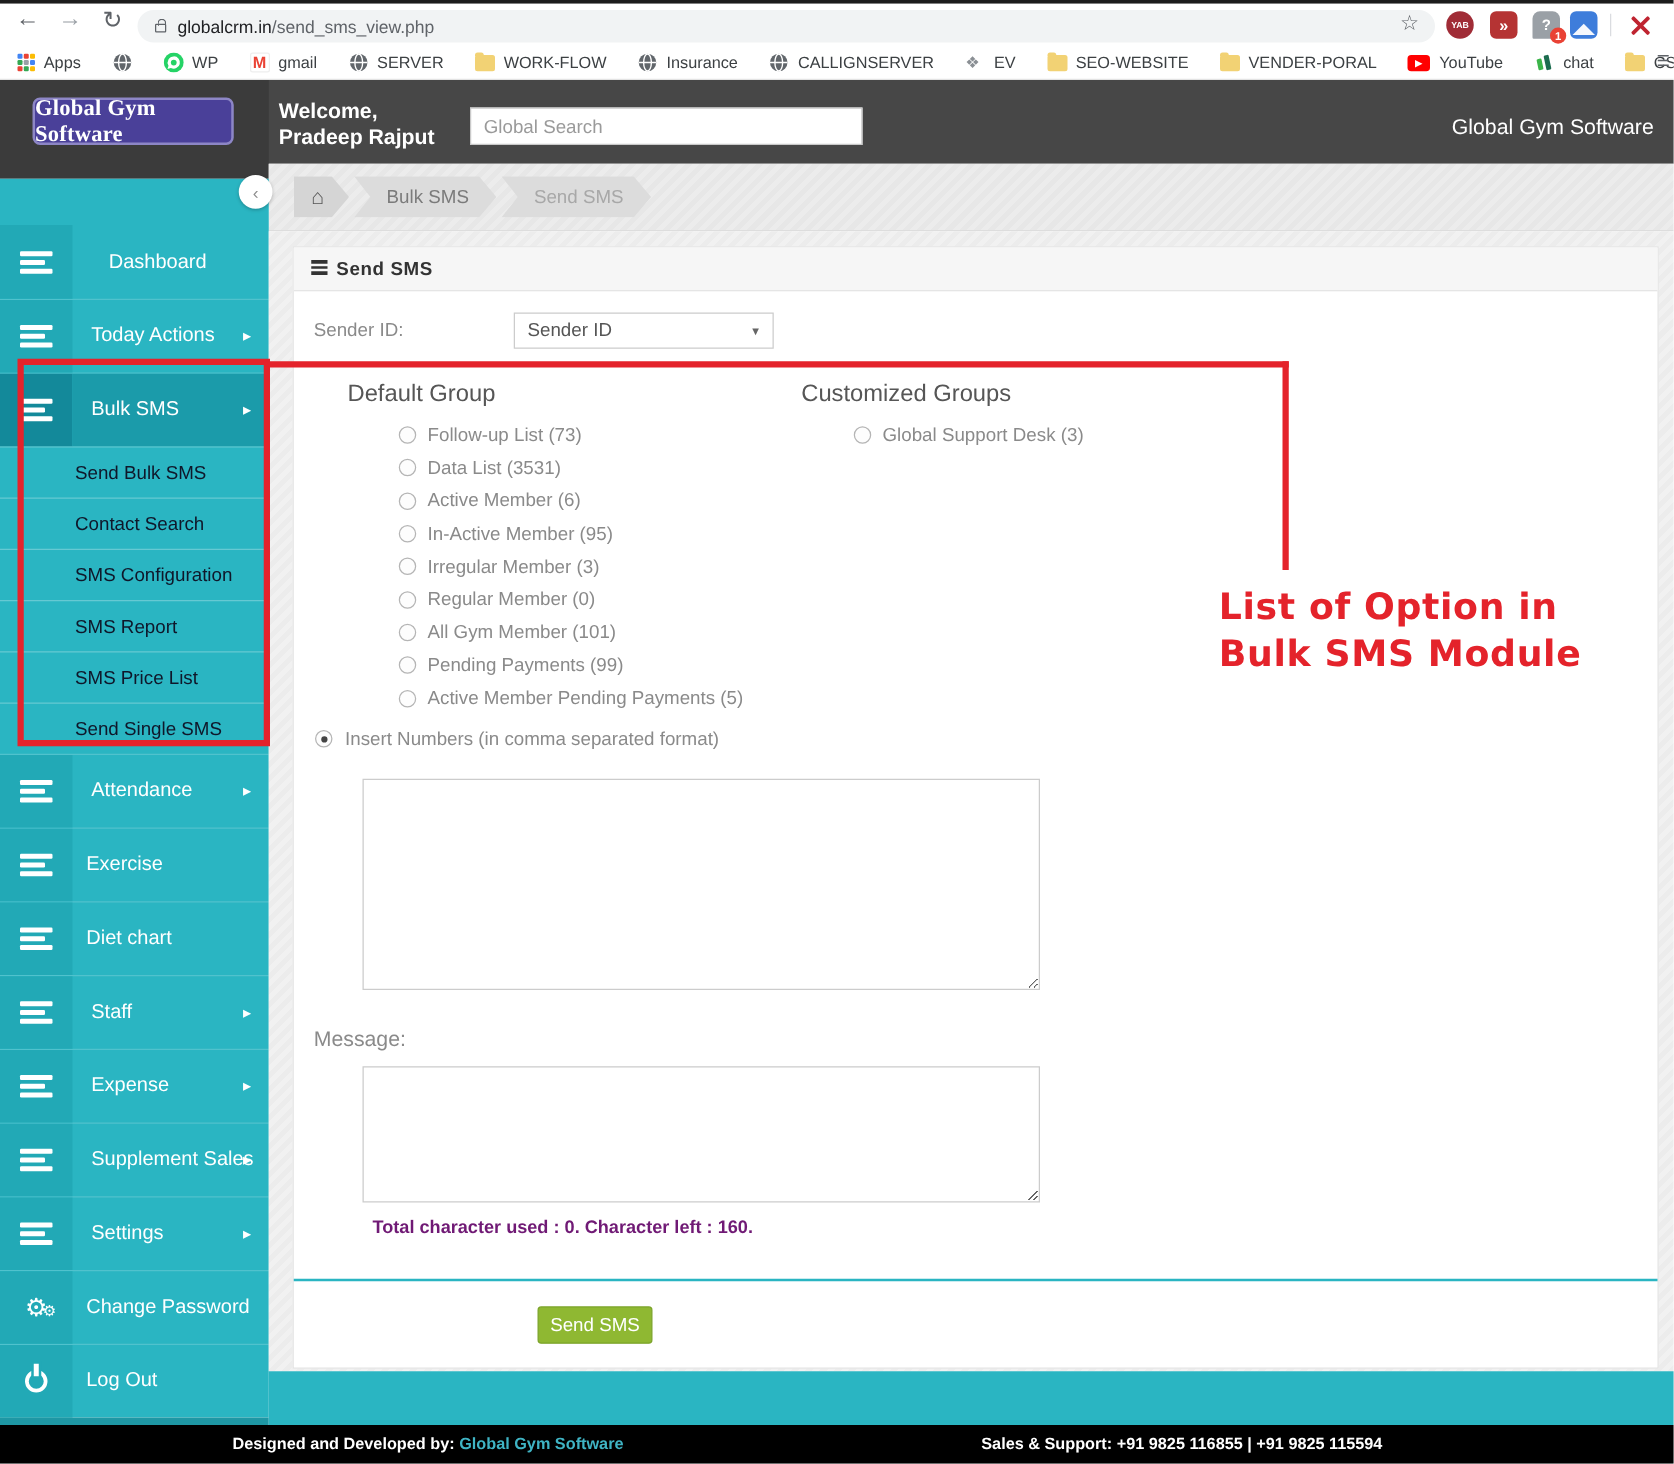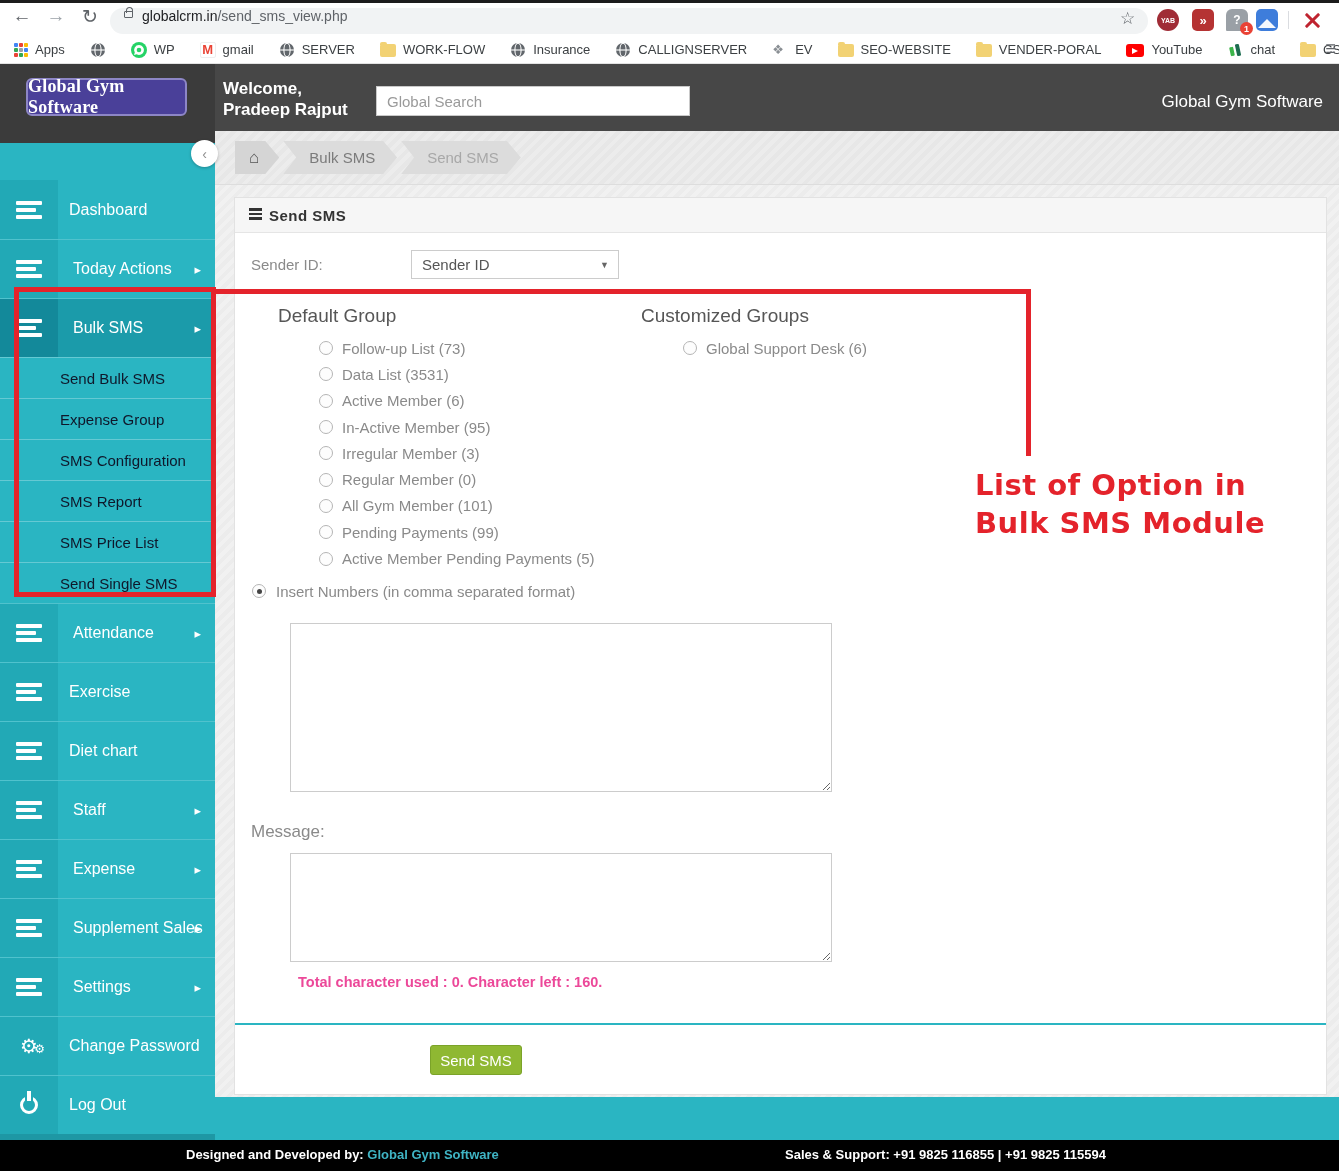--- a/index.html
+++ b/index.html
@@ -4,21 +4,21 @@
 <style>
   * { margin:0; padding:0; box-sizing:border-box; }
   html,body { width:1339px; height:1171px; overflow:hidden; }
   body { font-family:"Liberation Sans", sans-serif; background:#fff; position:relative; }
   .stage { position:absolute; inset:0; width:1339px; height:1171px; }
 
   
   .top-edge { position:absolute; left:0; top:0; width:100%; height:3px; background:#1c1c1c; }
   .addr-row { position:absolute; left:0; top:3px; width:100%; height:33px; background:#fff; }
   .nav-ico { position:absolute; top:2px; font-size:19px; color:#5f6368; width:28px; text-align:center; cursor:pointer; }
-  .url-pill { position:absolute; left:110px; top:5px; width:1038px; height:26px; background:#f1f3f4; border-radius:13px; display:flex; padding-left:14px; }
+  .url-pill { position:absolute; left:110px; top:5px; width:1038px; height:26px; background:#f1f3f4; border-radius:13px; display:flex; align-items:center; padding-left:14px; }
   .lock { width:9px; height:7px; border:1.5px solid #5f6368; border-radius:1px; position:relative; margin-right:9px; margin-top:3px; }
   .lock:before { content:""; position:absolute; left:1px; top:-5px; width:5px; height:5px; border:1.5px solid #5f6368; border-bottom:none; border-radius:4px 4px 0 0; }
   .url-host { font-size:14px; color:#202124; }
   .url-path { font-size:14px; color:#5f6368; }
   .star { position:absolute; left:1120px; top:5px; font-size:17px; color:#5f6368; }
   .ext { position:absolute; top:6px; width:22px; height:22px; border-radius:50%; font-size:7px; font-weight:bold; color:#fff; display:flex; align-items:center; justify-content:center; }
   .ext-yab { left:1157px; background:#a02c36; }
   .ext-ff { left:1192px; background:#b53333; border-radius:5px; font-size:13px; }
   .ext-q { left:1226px; background:#9aa0a6; border-radius:6px 6px 6px 1px; font-size:12px; }
   .ext-badge { position:absolute; right:-5px; bottom:-4px; background:#e94235; color:#fff; font-size:9px; min-width:13px; height:13px; border-radius:7px; display:flex; align-items:center; justify-content:center; font-weight:bold; }
@@ -59,21 +59,21 @@
   .crumbs { position:absolute; left:235px; top:141px; height:33px; display:flex; gap:4px; }
   .crumb { height:33px; background:#dcdcdc; color:#7b7b7b; font-size:15px; display:flex; align-items:center; padding:0 22px 0 26px; clip-path:polygon(0 0, calc(100% - 14px) 0, 100% 50%, calc(100% - 14px) 100%, 0 100%, 13px 50%); cursor:pointer; }
   .crumb.first { clip-path:polygon(0 0, calc(100% - 14px) 0, 100% 50%, calc(100% - 14px) 100%, 0 100%); padding:0 20px 0 14px; background:#d5d5d5; color:#555; font-size:17px; }
   .crumb.last { color:#a8a8a8; }
   .collapse-btn { position:absolute; left:191px; top:140px; width:27px; height:27px; border-radius:50%; background:#fff; box-shadow:0 1px 3px rgba(0,0,0,.25); color:#8f8f8f; font-size:14px; display:flex; align-items:center; justify-content:center; z-index:30; cursor:pointer; }
 
   
   .sidebar { position:absolute; left:0; top:143px; width:215px; height:991px; background:var(--teal,#2ab5c2); padding-top:37px; }
   .sidebar-bottom { position:absolute; left:0; top:1134px; width:215px; height:6px; background:#1e97a4; }
   .side-row { height:59px; display:flex; cursor:pointer; border-top:1px solid rgba(255,255,255,.18); }
-  .side-row:first-child { border-top:none; }
+  .side-row:first-child { border-top:none;gap:18px; }
   .icon-cell { width:58px; flex:none; background:#22a9b6; display:flex; align-items:center; justify-content:center; }
   .label-cell { flex:1; display:flex; align-items:center; padding-left:11px; color:#fff; font-size:16px; position:relative; }
   .side-row.active { }
   .side-row.active .icon-cell { background:#13899a; }
   .side-row.active .label-cell { background:#1b9baa; }
   .side-arrow { position:absolute; right:14px; color:#fff; font-size:13px; font-family:"DejaVu Sans", sans-serif; }
   .licon { width:26px; }
   .licon i { display:block; height:4px; background:#fff; border-radius:1px; margin-bottom:3px; }
   .licon i:nth-child(2) { width:20px; }
   .licon i:last-child { margin-bottom:0; }
@@ -104,21 +104,21 @@
   .radio-list.cg { left:448px; top:137px; }
   .radio-row { height:26.3px; display:flex; align-items:center; gap:9px; cursor:pointer; }
   .radio { width:14px; height:14px; border:1px solid #b5b5b5; border-radius:50%; background:#fdfdfd; flex:none; position:relative; }
   .radio.sel:before { content:""; position:absolute; left:3.5px; top:3.5px; width:5px; height:5px; border-radius:50%; background:#444; }
   .radio-lab { color:#8a8a8a; font-size:15px; white-space:nowrap; }
   .insert-row { position:absolute; left:17px; top:380px; height:26px; display:flex; align-items:center; gap:10px; cursor:pointer; }
   .ta { position:absolute; left:55px; width:542px; border:1px solid #ccc; resize:both; font-family:"Liberation Sans", sans-serif; font-size:14px; padding:6px; color:#444; }
   .ta.numbers { top:425px; height:169px; }
   .ta.message { top:655px; height:109px; }
   .msg-label { position:absolute; left:16px; top:624px; color:#8a8a8a; font-size:17px; }
-  .char-info { position:absolute; left:63px; top:776px; color:#ec4899; font-size:14.5px; font-weight:bold; }
+  .char-info { position:absolute; left:63px; top:776px; color:#701a75; font-size:14.5px; font-weight:bold; }
   .panel-foot { position:absolute; left:0; top:825px; width:100%; height:73px; border-top:2px solid var(--teal,#2ab5c2); }
   .send-btn { position:absolute; left:195px; top:20px; width:92px; height:30px; background:var(--green,#8fb832); border:1px solid #7ba329; border-radius:3px; color:#fff; font-size:15px; font-family:"Liberation Sans", sans-serif; cursor:pointer; }
 
   
   .red-rect { position:absolute; left:14px; top:287px; width:202px; height:310px; border:5px solid var(--red,#e4232b); z-index:40; pointer-events:none; }
   .red-hline { position:absolute; left:216px; top:289px; width:815px; height:5px; background:var(--red,#e4232b); z-index:40; pointer-events:none; }
   .red-vline { position:absolute; left:1026px; top:289px; width:5px; height:167px; background:var(--red,#e4232b); z-index:40; pointer-events:none; }
   .red-text { position:absolute; left:975px; top:466px; color:var(--red,#e4232b); font-size:29px; font-weight:800; line-height:38px; z-index:40; font-family:"DejaVu Sans", sans-serif; letter-spacing:.5px; }
 
   
@@ -320,21 +320,21 @@
         <div class="label-cell">
           <span style="margin-left: 4px;">Bulk SMS</span>
           <span class="side-arrow">▸</span>
         </div>
       </div>
       <div class="submenu">
         <div class="sub-row">
           <span>Send Bulk SMS</span>
         </div>
         <div class="sub-row">
-          <span>Expense Group</span>
+          <span>Contact Search</span>
         </div>
         <div class="sub-row">
           <span>SMS Configuration</span>
         </div>
         <div class="sub-row">
           <span>SMS Report</span>
         </div>
         <div class="sub-row">
           <span>SMS Price List</span>
         </div>
@@ -509,21 +509,21 @@
           <span class="radio-lab">Pending Payments (99)</span>
         </div>
         <div class="radio-row">
           <span class="radio"></span>
           <span class="radio-lab">Active Member Pending Payments (5)</span>
         </div>
       </div>
     <div class="radio-list cg" id="custom-options">
         <div class="radio-row">
           <span class="radio"></span>
-          <span class="radio-lab">Global Support Desk (6)</span>
+          <span class="radio-lab">Global Support Desk (3)</span>
         </div>
       </div>
 
     <div class="insert-row">
       <span class="radio sel"></span>
       <span class="radio-lab">Insert Numbers (in comma separated format)</span>
     </div>
 
     <textarea class="ta numbers" style=""></textarea>
     <div class="msg-label">Message:</div>

